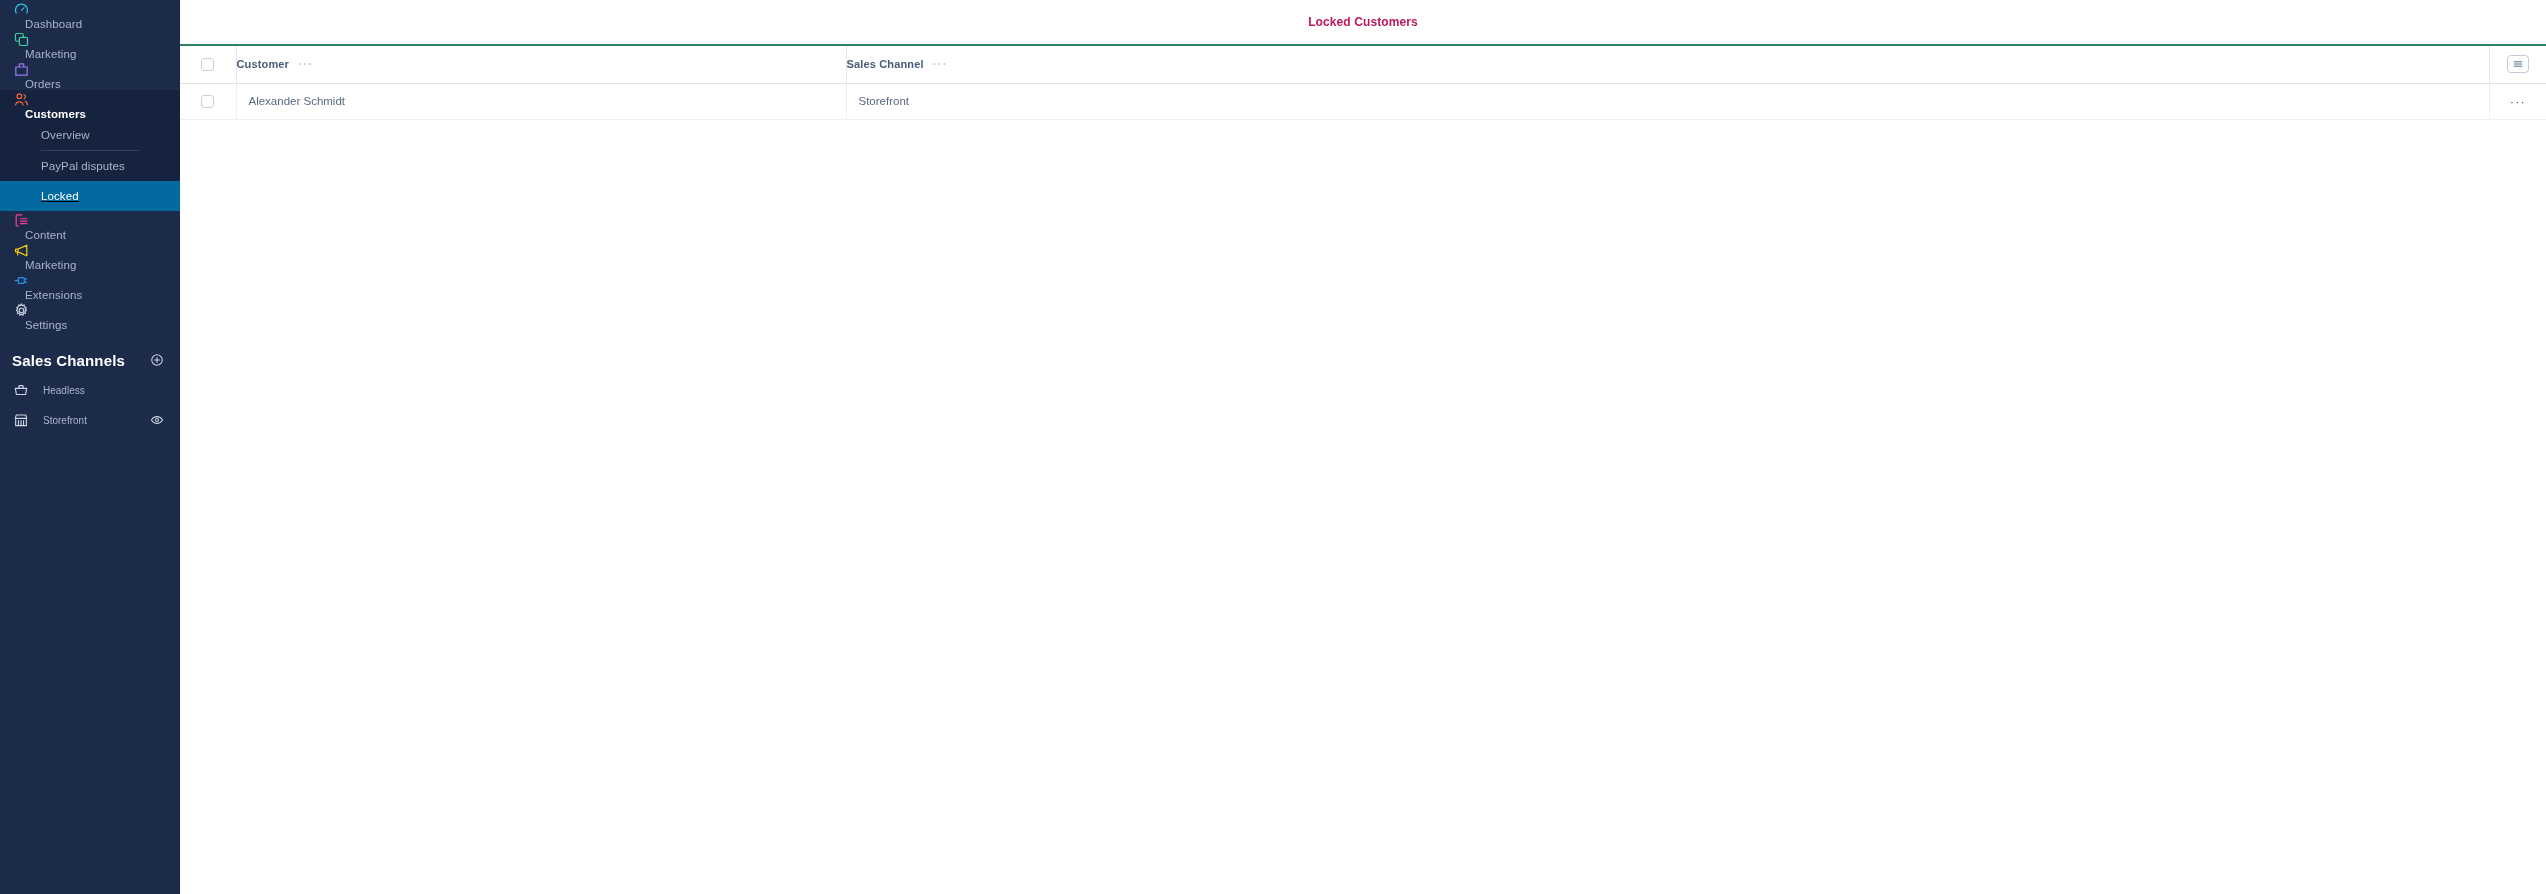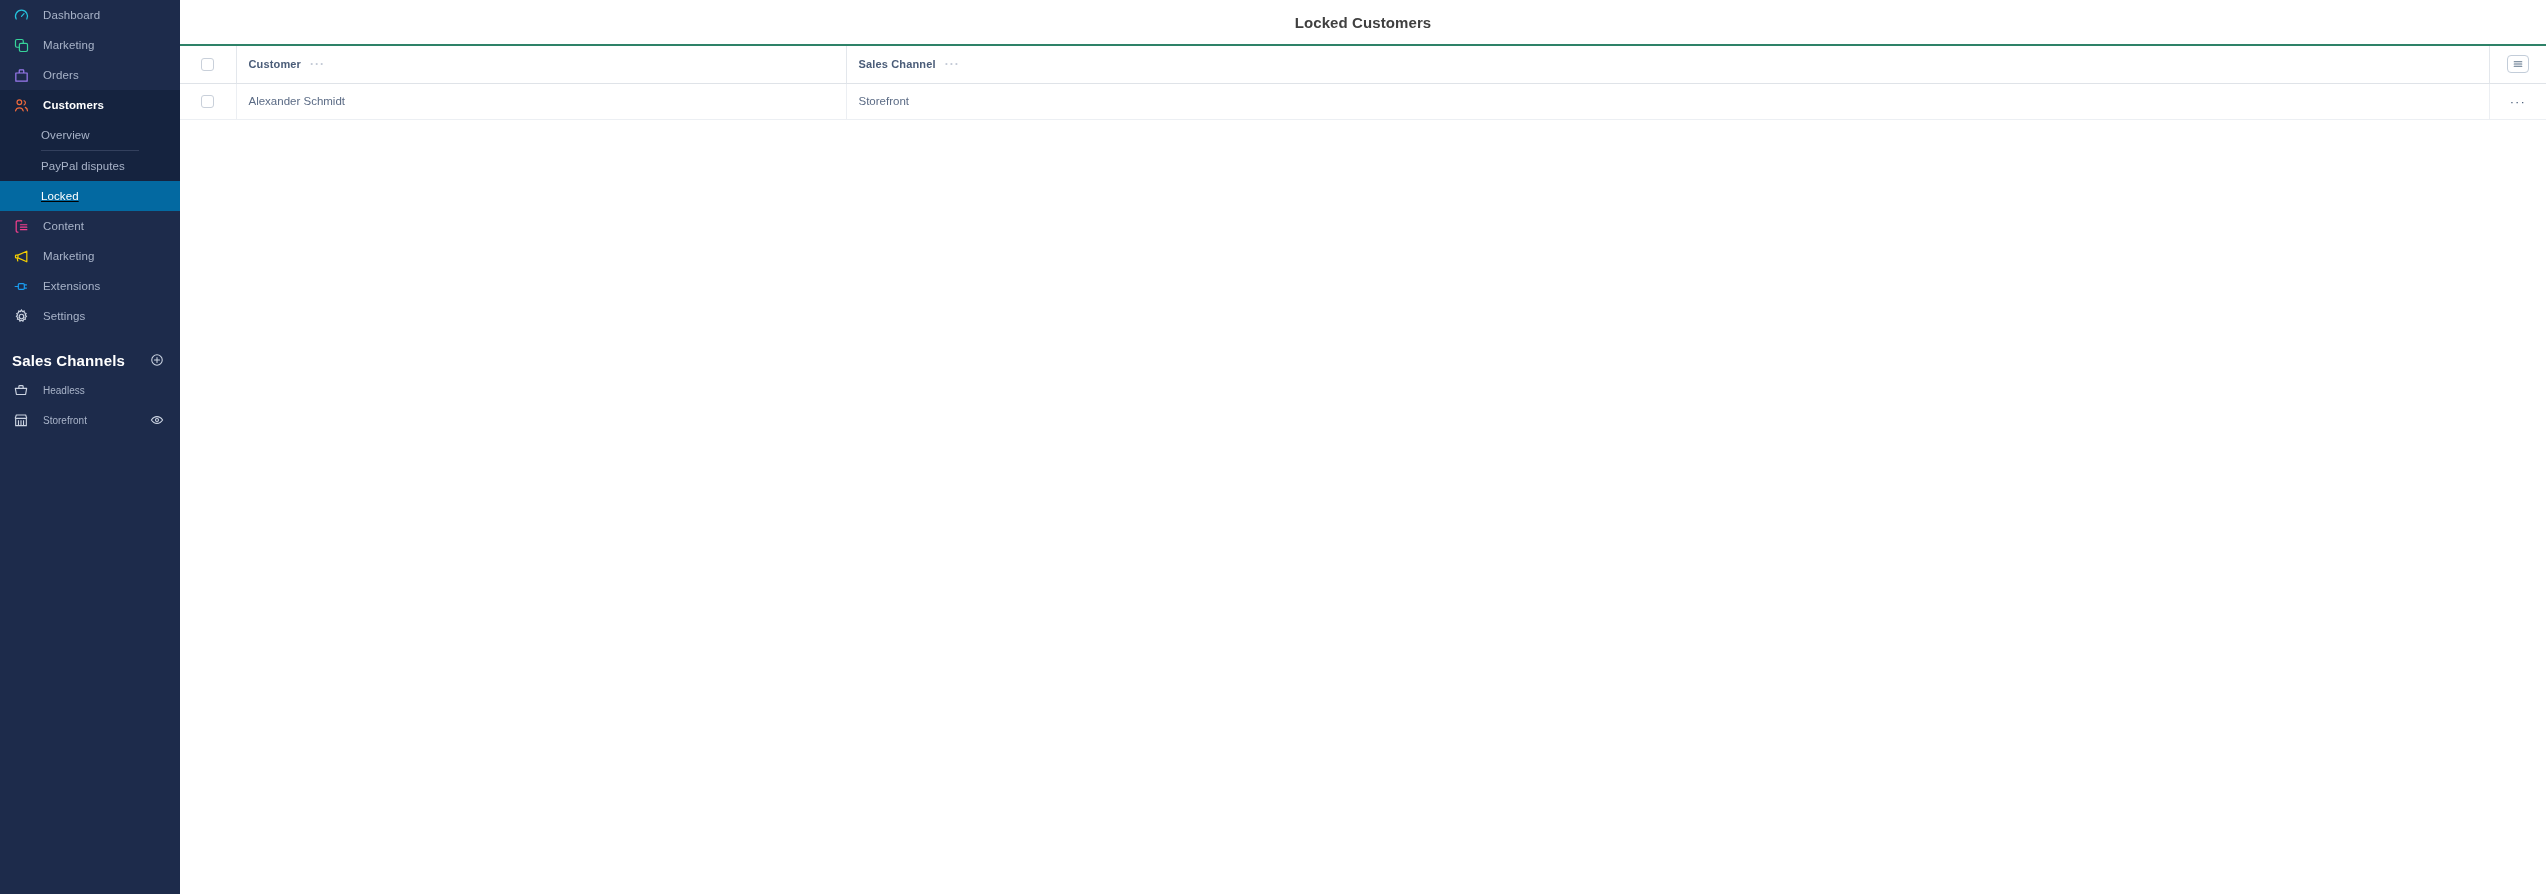--- a/index.html
+++ b/index.html
@@ -20,25 +20,26 @@
     min-width: 180px;
     height: 894px;
     background: #1d2b4b;
     position: relative;
     overflow: hidden;
   }
   .nav-group-active { background: #15233f; }
 
   .nav-item {
     display: flex;
-    align-items: center;
+    align-items: flex-start;
     height: 30px;
     padding-left: 12px;
     cursor: pointer;
     position: relative;
+    flex-direction: column;
   }
   .nav-icon {
     width: 18px; height: 18px;
     display: flex; align-items: center; justify-content: center;
     flex: 0 0 18px;
   }
   .nav-icon svg { width: 17px; height: 17px; display: block; }
   .nav-label {
     margin-left: 13px;
     font-size: 11.5px;
@@ -105,23 +106,23 @@
     position: relative;
   }
   .page-header {
     height: 44px;
     display: flex;
     align-items: center;
     justify-content: center;
     background: #ffffff;
   }
   .page-title {
-    font-size: 15px;
+    font-size: 12px;
     font-weight: bold;
-    color: #404040;
+    color: #be185d;
     letter-spacing: .1px;
   }
   .accent-rule { height: 2px; background: #2e8268; width: 100%; }
 
   .table-wrap { flex: 1; background: #ffffff; position: relative; }
   table.grid {
     width: 100%;
     border-collapse: collapse;
     table-layout: fixed;
   }
@@ -138,21 +139,21 @@
     vertical-align: middle;
     font-weight: bold;
     font-size: 11px;
     color: #4a5c78;
     padding: 0;
     background: #fff;
   }
   thead th.th-check { border-right: 1px solid #e3e7ec; }
   thead th.th-act { border-right: none; }
 
-  .th-inner { display: flex; align-items: center; padding-left: 12px; }
+  .th-inner { display: flex; align-items: center; }
   .th-label { letter-spacing: .15px; }
   .th-dots {
     margin-left: 9px;
     color: #c3cad6;
     font-size: 12px;
     letter-spacing: 1px;
     line-height: 1;
     cursor: pointer;
     user-select: none;
   }

